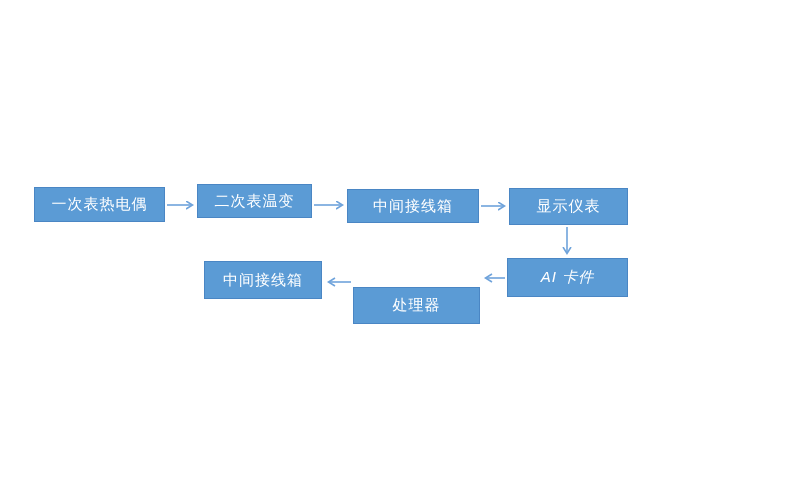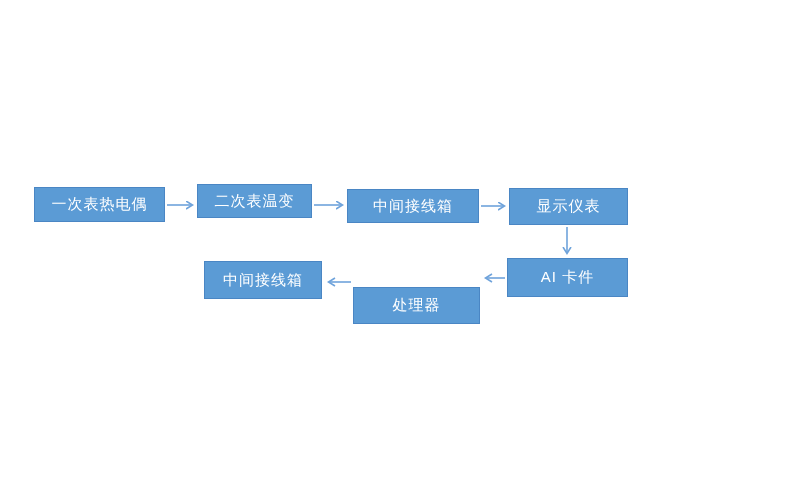--- a/index.html
+++ b/index.html
@@ -48,21 +48,21 @@
     letter-spacing: 1px;
     box-sizing: border-box;
     text-align: center;
     white-space: nowrap;
   }
   
   .n1 { left: 34px;  top: 187px; width: 131px; height: 35px; }
   .n2 { left: 197px; top: 184px; width: 115px; height: 34px; }
   .n3 { left: 347px; top: 189px; width: 132px; height: 34px; }
   .n4 { left: 509px; top: 188px; width: 119px; height: 37px; }
-  .n5 { left: 507px; top: 258px; width: 121px; height: 39px; }
+  .n5 { left: 507px; top: 258px; width: 121px; height: 39px; font-style: italic; }
   .n6 { left: 353px; top: 261px; width: 127px; height: 37px; margin-top: 26px; }
   .n7 { left: 204px; top: 261px; width: 118px; height: 38px; }
 </style>
 </head>
 <body style="--background: #ffffff; --node-fill: #5b9bd5; --node-border: #4a86c4; --arrow: #6fa3db; --text: #ffffff;">
 
 <div class="canvas">
 
   <svg class="arrow-layer" width="800" height="500" viewBox="0 0 800 500" xmlns="http://www.w3.org/2000/svg">
     <defs>

